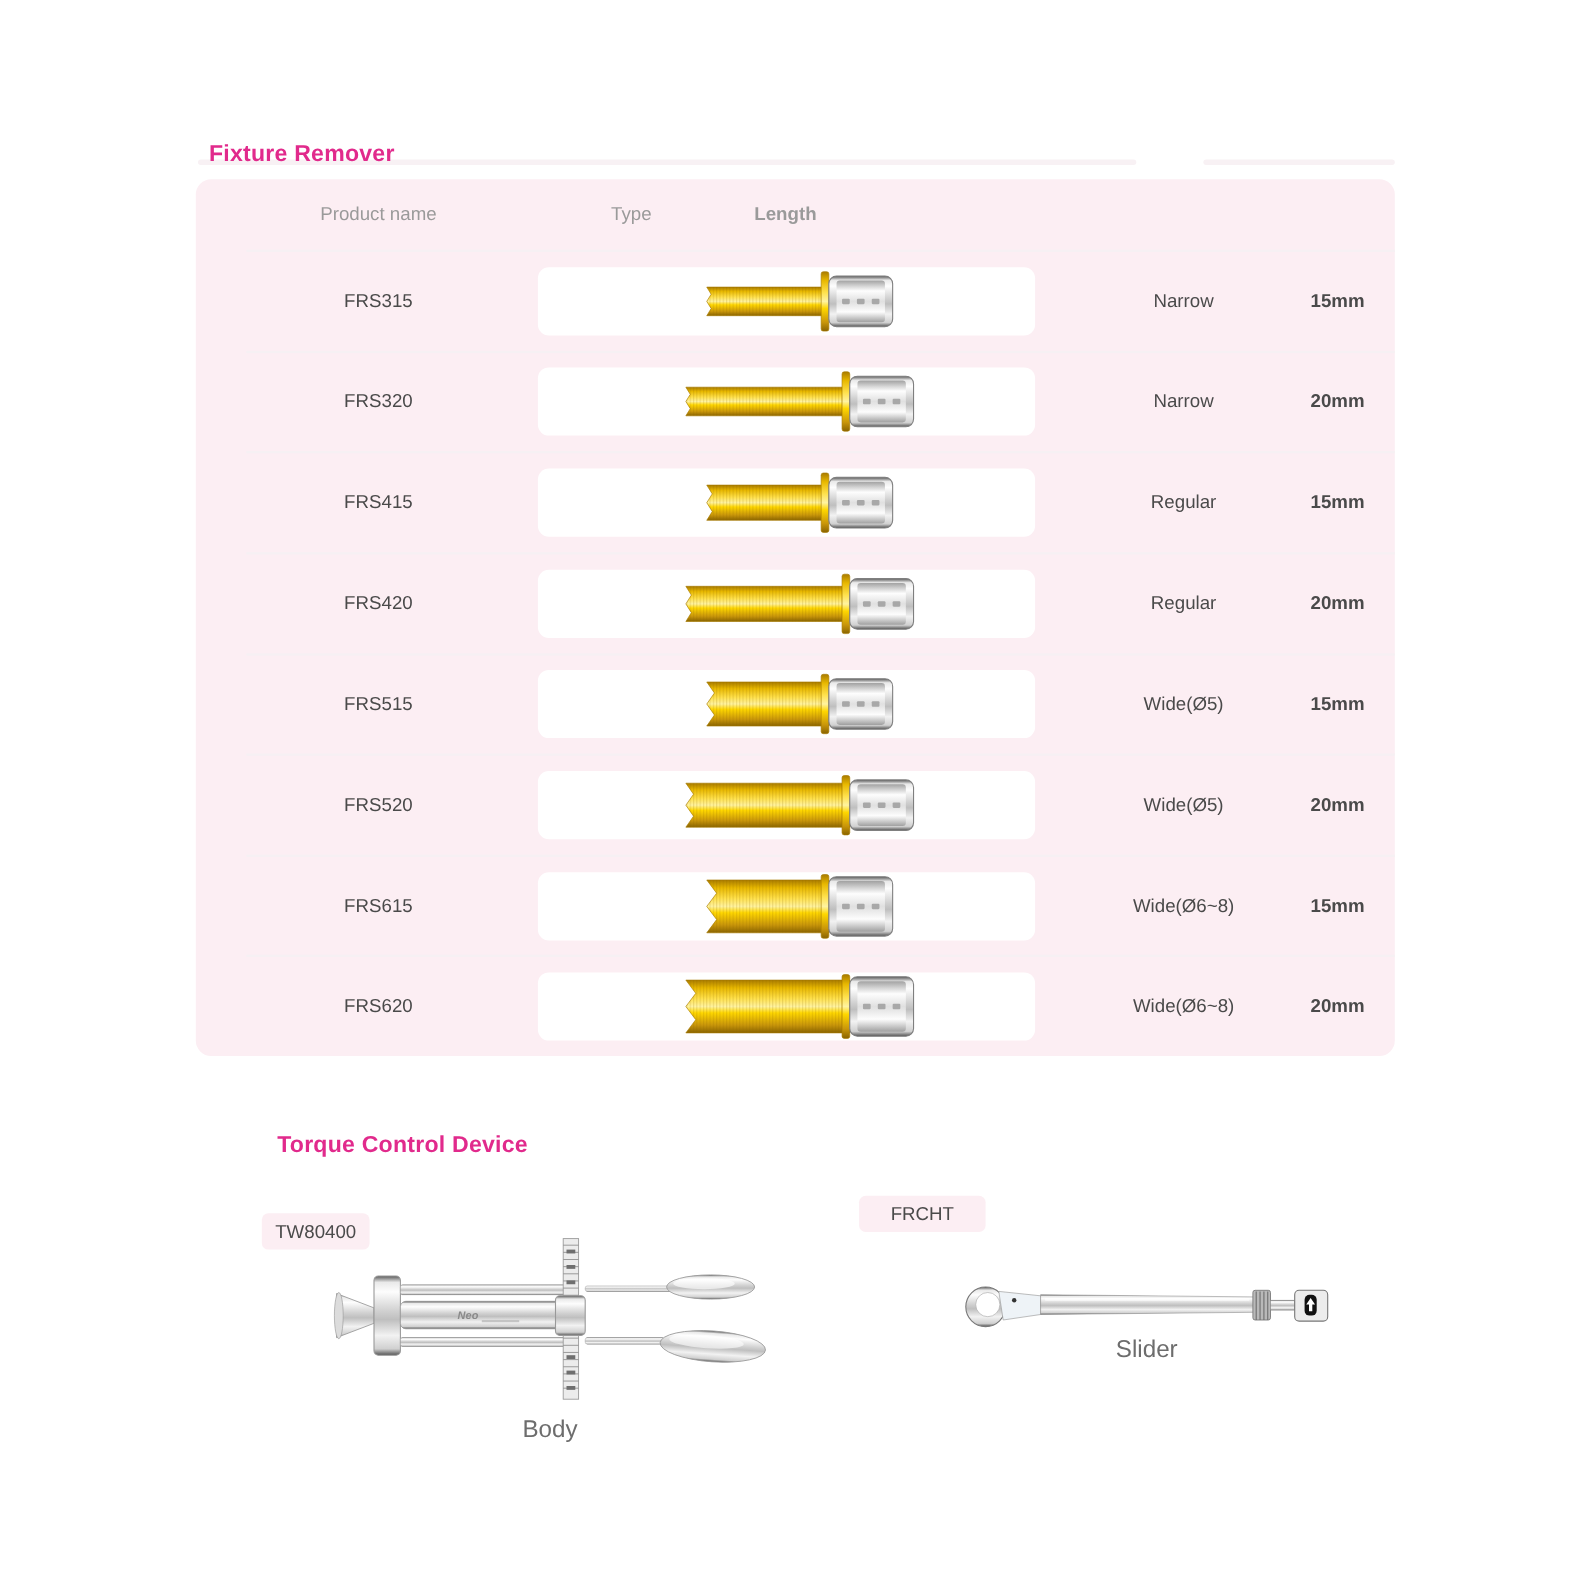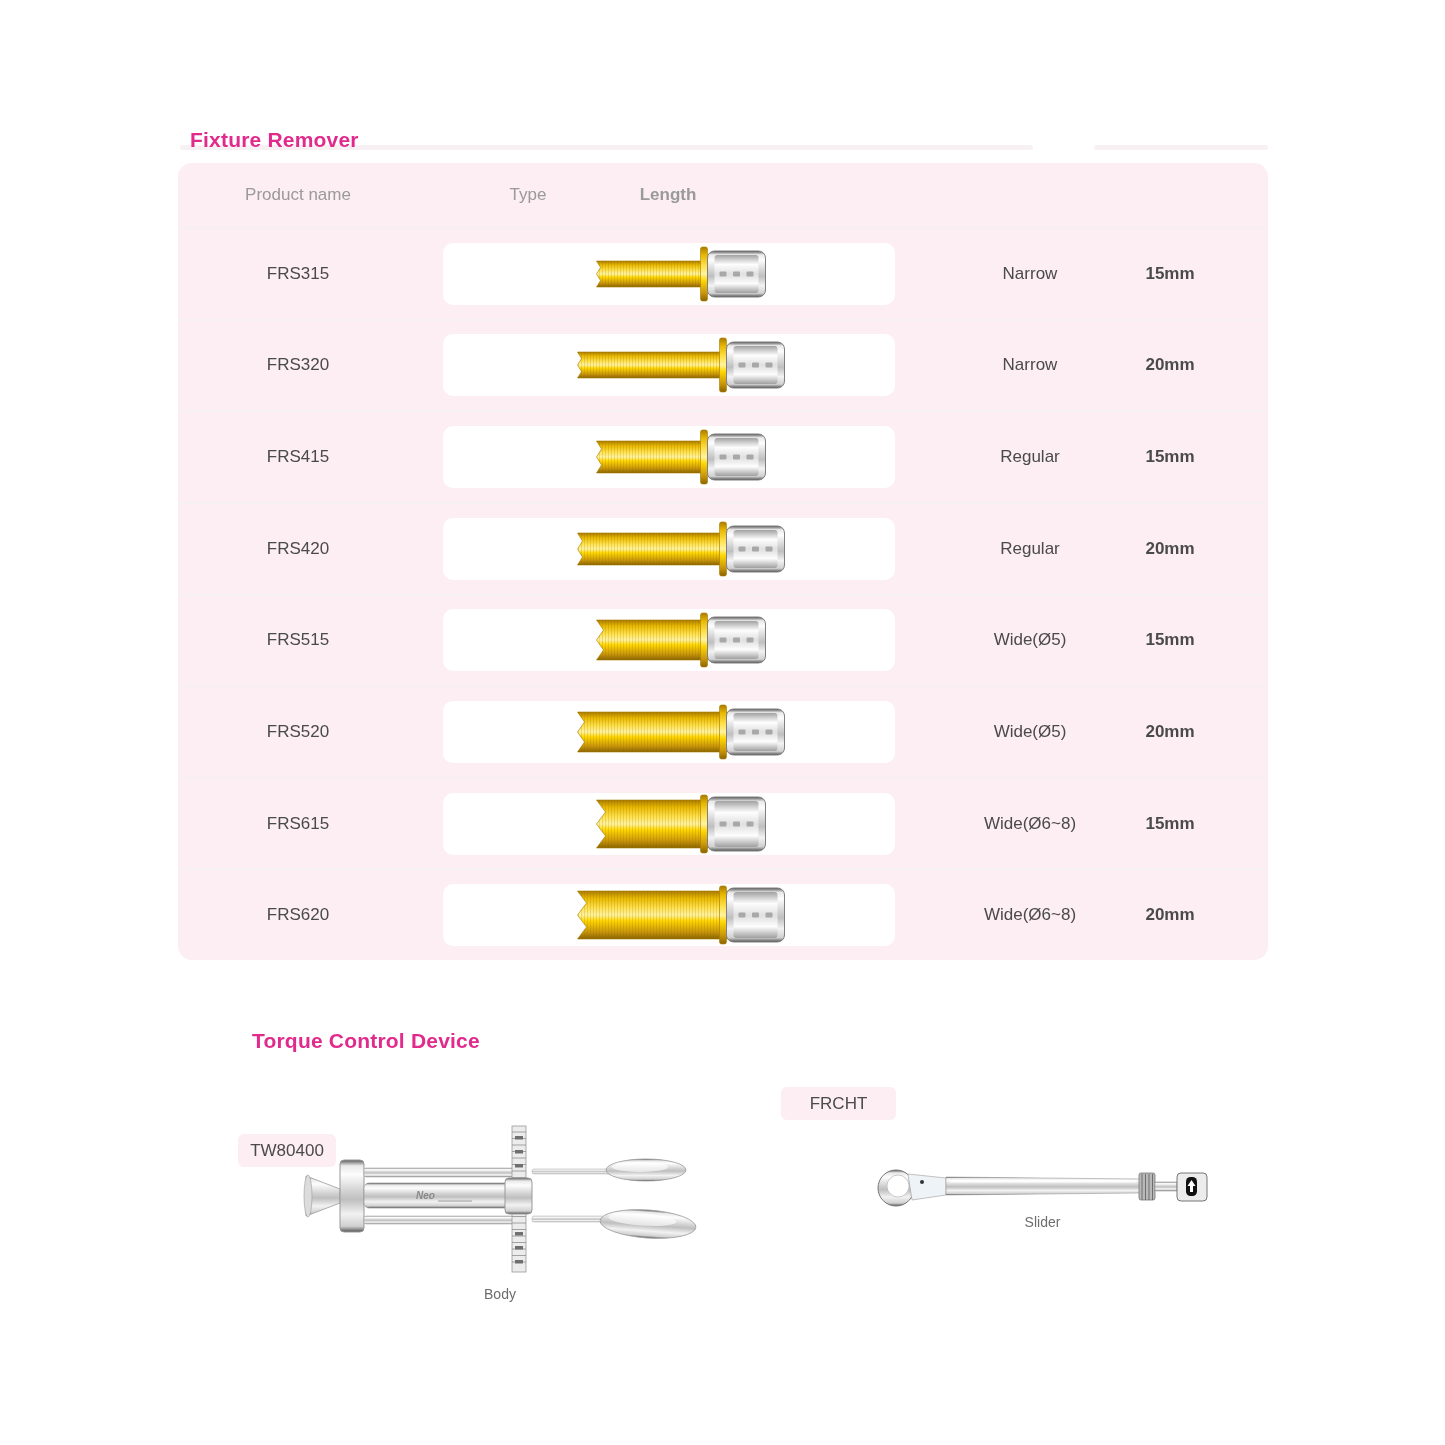--- a/index.html
+++ b/index.html
@@ -20,47 +20,47 @@
   #artifact-1{left:180px;width:853px;}
   #artifact-2{left:1094px;width:174px;}
 
   .section-title{position:absolute;font-size:21px;font-weight:bold;color:var(--pink);margin:12px;letter-spacing:.2px;}
   #title-fr{left:178px;top:116px;}
   #title-tc{left:240px;top:1017px;}
 
   .fr-table{
     position:absolute;left:178px;top:163px;width:1090px;height:797px;
     background:var(--table-bg);border-radius:14px;
-    display:flex;flex-direction:column;box-sizing:border-box;
+    display:flex;flex-direction:column;box-sizing:border-box;padding-left:46px;
   }
   .fr-head,.fr-row{display:flex;align-items:center;}
   .fr-head{height:64px;color:var(--head-text);font-size:17px;flex:none;}
   #rows{flex:1;display:flex;flex-direction:column;}
   .fr-row{flex:1;border-top:2px solid var(--divider);color:var(--cell-text);font-size:17px;}
   .col-p{width:240px;text-align:center;}
   .col-i{width:502px;text-align:center;}
   .col-t{width:220px;text-align:center;}
   .col-l{width:60px;text-align:center;font-weight:bold;}
   .img-box{
     width:452px;height:62px;background:#ffffff;border-radius:10px;margin:0 auto;
     display:flex;align-items:center;justify-content:center;
   }
   .img-box svg{display:block;}
 
   .badge{
     position:absolute;background:var(--badge-bg);border-radius:6px;color:var(--cell-text);
     font-size:17px;height:33px;display:flex;align-items:center;justify-content:center;
   }
-  #badge-tw{left:238px;top:1134px;width:98px;}
+  #badge-tw{left:238px;top:1103px;width:98px;}
   #badge-frcht{left:763px;top:1087px;width:115px;margin-left:18px;}
 
   .device{position:absolute;}
   #body-device{left:300px;top:1120px;width:400px;height:162px;}
   #slider-device{left:870px;top:1148px;width:345px;height:76px;}
-  .caption{position:absolute;color:var(--caption);font-size:14px;text-align:center;}
+  .caption{position:absolute;color:var(--caption);font-size:22px;text-align:center;}
   #caption-body{left:300px;top:1286px;width:400px;}
   #caption-slider{left:870px;top:1214px;width:345px;}
 </style>
 </head>
 <body>
 
 <svg width="0" height="0" style="position:absolute" aria-hidden="true">
   <defs>
     <linearGradient id="goldGrad" x1="0" y1="0" x2="0" y2="1">
       <stop offset="0" stop-color="#a97b00"></stop>

